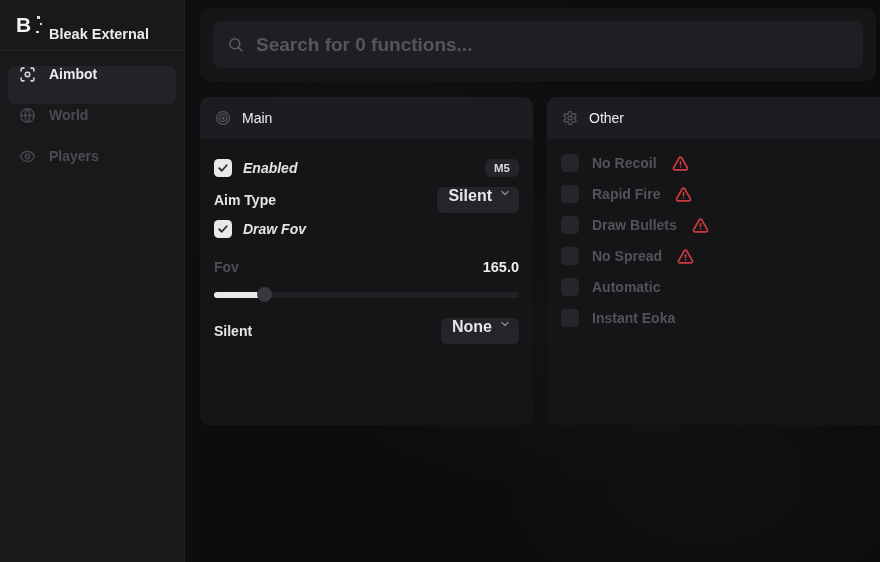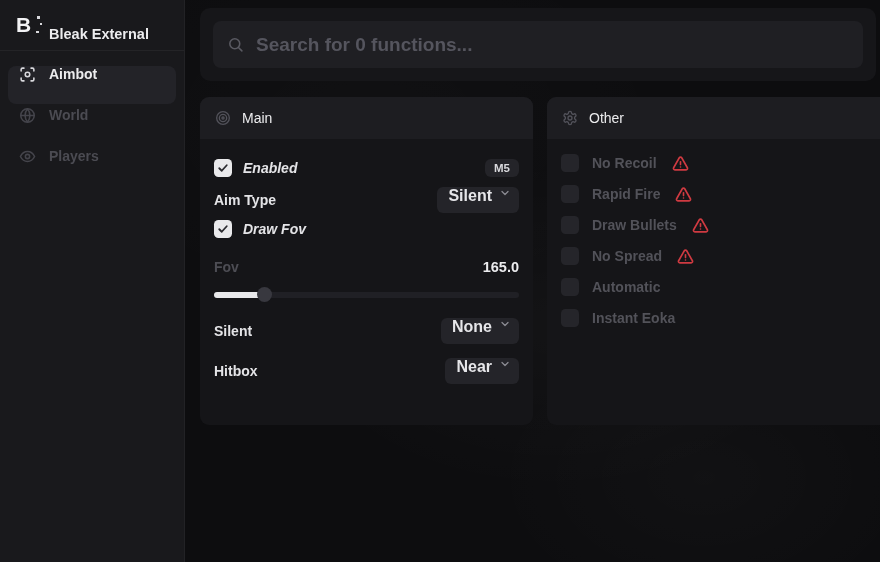--- a/index.html
+++ b/index.html
@@ -248,31 +248,20 @@
       <div class="dropdown">
         <span>None</span>
         <span class="chev">
           <svg viewBox="0 0 24 24" fill="none" stroke="#8a8a92" stroke-width="2.6" stroke-linecap="round" stroke-linejoin="round">
               <polyline points="6 9 12 15 18 9"></polyline>
             </svg>
         </span>
       </div>
     </div>
 
-    <div class="row mt14">
-      <span class="lbl">Hitbox</span>
-      <div class="dropdown">
-        <span>Near</span>
-        <span class="chev">
-          <svg viewBox="0 0 24 24" fill="none" stroke="#8a8a92" stroke-width="2.6" stroke-linecap="round" stroke-linejoin="round">
-              <polyline points="6 9 12 15 18 9"></polyline>
-            </svg>
-        </span>
-      </div>
-    </div>
 
   </div>
 </section>
 
 <section class="panel other">
   <div class="panel-header">
     <span class="picon">
       <svg viewBox="0 0 24 24" fill="none" stroke="currentColor" stroke-width="2" stroke-linecap="round" stroke-linejoin="round">
           <path d="M12.22 2h-.44a2 2 0 0 0-2 2v.18a2 2 0 0 1-1 1.73l-.43.25a2 2 0 0 1-2 0l-.15-.08a2 2 0 0 0-2.73.73l-.22.38a2 2 0 0 0 .73 2.73l.15.1a2 2 0 0 1 1 1.72v.51a2 2 0 0 1-1 1.74l-.15.09a2 2 0 0 0-.73 2.73l.22.38a2 2 0 0 0 2.73.73l.15-.08a2 2 0 0 1 2 0l.43.25a2 2 0 0 1 1 1.73V20a2 2 0 0 0 2 2h.44a2 2 0 0 0 2-2v-.18a2 2 0 0 1 1-1.73l.43-.25a2 2 0 0 1 2 0l.15.08a2 2 0 0 0 2.73-.73l.22-.39a2 2 0 0 0-.73-2.73l-.15-.08a2 2 0 0 1-1-1.74v-.5a2 2 0 0 1 1-1.74l.15-.09a2 2 0 0 0 .73-2.73l-.22-.38a2 2 0 0 0-2.73-.73l-.15.08a2 2 0 0 1-2 0l-.43-.25a2 2 0 0 1-1-1.73V4a2 2 0 0 0-2-2z"></path>
           <circle cx="12" cy="12" r="3"></circle>

